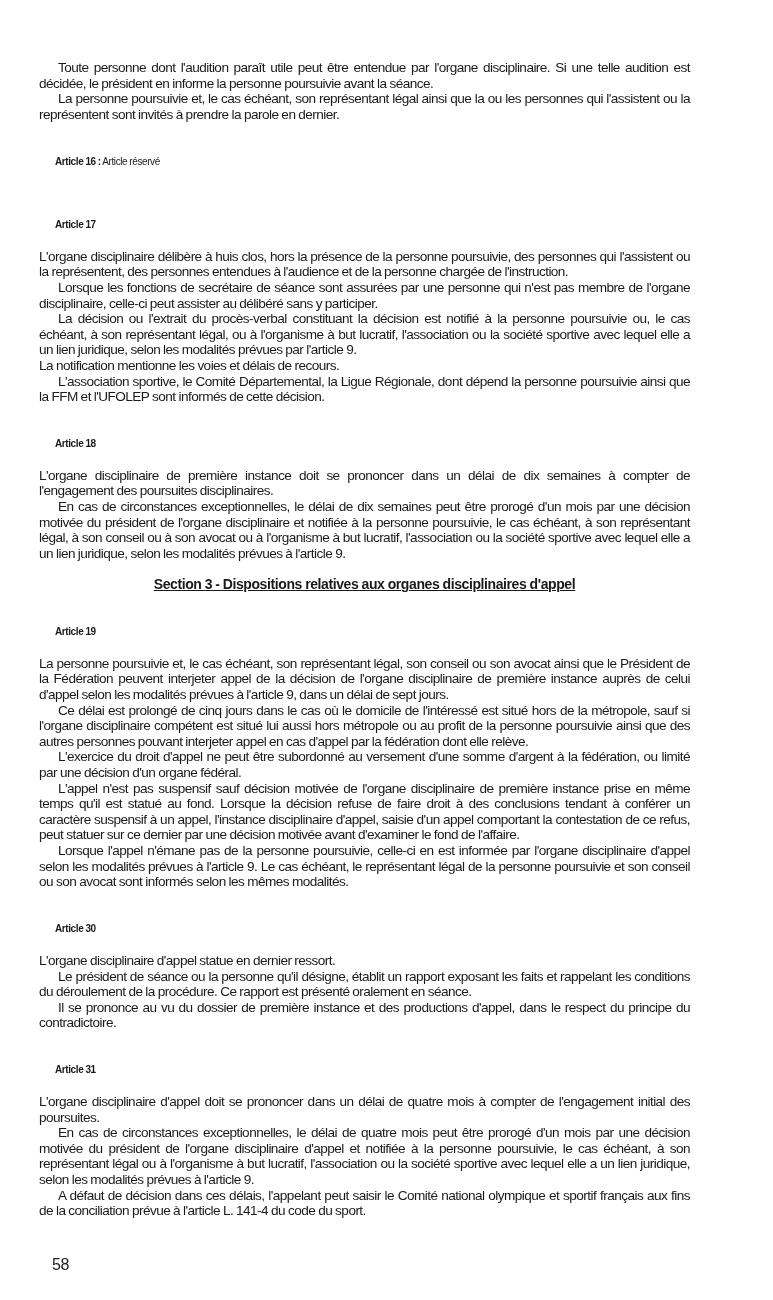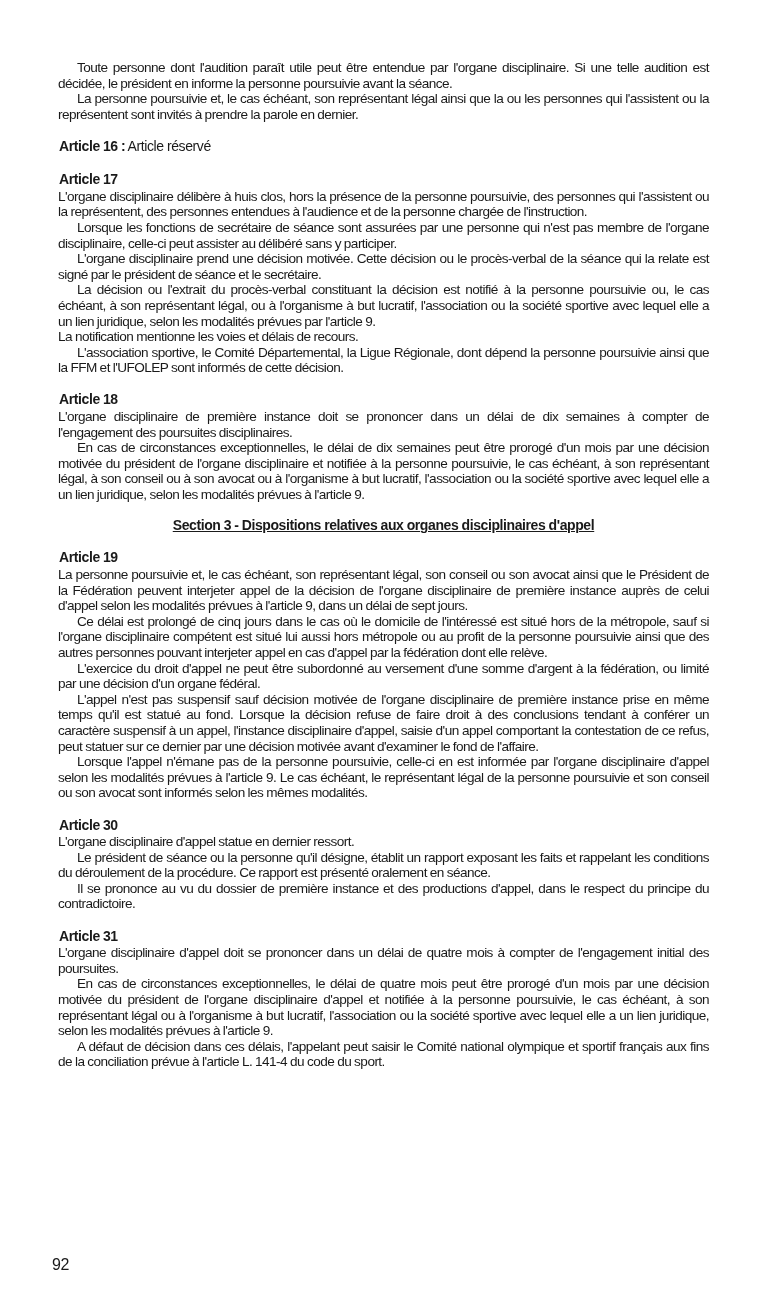--- a/index.html
+++ b/index.html
@@ -1,25 +1,25 @@
 <!DOCTYPE html>
 <html><head>
 <meta charset="utf-8">
 <style>
   html, body { margin:0; padding:0; background:#ffffff; }
   body { width:773px; height:1300px; position:relative; overflow:hidden; }
   .page {
-    position:absolute; left:58px; top:60px; width:651px;
+    position:absolute; left:39px; top:60px; width:651px;
     font-family:"Liberation Sans", sans-serif;
     font-size:13.6px; line-height:15.6px; color:#1a1a1a;
     letter-spacing:-0.55px; word-spacing:-0.3px;
   }
   .p { margin:0; text-align:justify; text-align-last:left; }
   .ind { text-indent:19px; }
-  .heading { font-weight:bold; margin:1px; letter-spacing:-0.4px; font-size:14px; }
+  .heading { font-weight:bold; margin:16px; letter-spacing:-0.4px; font-size:10px; }
   .heading .rest { font-weight:normal; }
   .gap { height:15.6px; }
   .section-title {
     text-align:center; font-weight:bold; text-decoration:underline;
     margin:0; letter-spacing:-0.4px; font-size:14px;
   }
   .pageno {
     position:absolute; left:52px; top:1256px;
     font-family:"Liberation Sans", sans-serif; font-size:16px; color:#1a1a1a;
     letter-spacing:-0.5px;
@@ -33,21 +33,20 @@
   <p class="p ind">Toute personne dont l'audition paraît utile peut être entendue par l'organe disciplinaire. Si une telle audition est décidée, le président en informe la personne poursuivie avant la séance.</p>
   <p class="p ind">La personne poursuivie et, le cas échéant, son représentant légal ainsi que la ou les personnes qui l'assistent ou la représentent sont invités à prendre la parole en dernier.</p>
   <div class="gap"></div>
 
   <p class="heading"><span>Article 16 :</span><span class="rest"> Article réservé</span></p>
   <div class="gap"></div>
 
   <p class="heading">Article 17</p>
   <p class="p">L'organe disciplinaire délibère à huis clos, hors la présence de la personne poursuivie, des personnes qui l'assistent ou la représentent, des personnes entendues à l'audience et de la personne chargée de l'instruction.</p>
   <p class="p ind">Lorsque les fonctions de secrétaire de séance sont assurées par une personne qui n'est pas membre de l'organe disciplinaire, celle-ci peut assister au délibéré sans y participer.</p>
-  <p class="p ind">L'organe disciplinaire prend une décision motivée. Cette décision ou le procès-verbal de la séance qui la relate est signé par le président de séance et le secrétaire.</p>
   <p class="p ind">La décision ou l'extrait du procès-verbal constituant la décision est notifié à la personne poursuivie ou, le cas échéant, à son représentant légal, ou à l'organisme à but lucratif, l'association ou la société sportive avec lequel elle a un lien juridique, selon les modalités prévues par l'article 9.</p>
   <p class="p">La notification mentionne les voies et délais de recours.</p>
   <p class="p ind">L'association sportive, le Comité Départemental, la Ligue Régionale, dont dépend la personne poursuivie ainsi que la FFM et l'UFOLEP sont informés de cette décision.</p>
   <div class="gap"></div>
 
   <p class="heading">Article 18</p>
   <p class="p">L'organe disciplinaire de première instance doit se prononcer dans un délai de dix semaines à compter de l'engagement des poursuites disciplinaires.</p>
   <p class="p ind">En cas de circonstances exceptionnelles, le délai de dix semaines peut être prorogé d'un mois par une décision motivée du président de l'organe disciplinaire et notifiée à la personne poursuivie, le cas échéant, à son représentant légal, à son conseil ou à son avocat ou à l'organisme à but lucratif, l'association ou la société sportive avec lequel elle a un lien juridique, selon les modalités prévues à l'article 9.</p>
   <div class="gap"></div>
 
@@ -67,13 +66,13 @@
   <p class="p ind">Le président de séance ou la personne qu'il désigne, établit un rapport exposant les faits et rappelant les conditions du déroulement de la procédure. Ce rapport est présenté oralement en séance.</p>
   <p class="p ind">Il se prononce au vu du dossier de première instance et des productions d'appel, dans le respect du principe du contradictoire.</p>
   <div class="gap"></div>
 
   <p class="heading">Article 31</p>
   <p class="p">L'organe disciplinaire d'appel doit se prononcer dans un délai de quatre mois à compter de l'engagement initial des poursuites.</p>
   <p class="p ind">En cas de circonstances exceptionnelles, le délai de quatre mois peut être prorogé d'un mois par une décision motivée du président de l'organe disciplinaire d'appel et notifiée à la personne poursuivie, le cas échéant, à son représentant légal ou à l'organisme à but lucratif, l'association ou la société sportive avec lequel elle a un lien juridique, selon les modalités prévues à l'article 9.</p>
   <p class="p ind">A défaut de décision dans ces délais, l'appelant peut saisir le Comité national olympique et sportif français aux fins de la conciliation prévue à l'article L. 141-4 du code du sport.</p>
 </div>
 
-<div class="pageno">92</div>
+<div class="pageno">58</div>
 
 </body></html>

